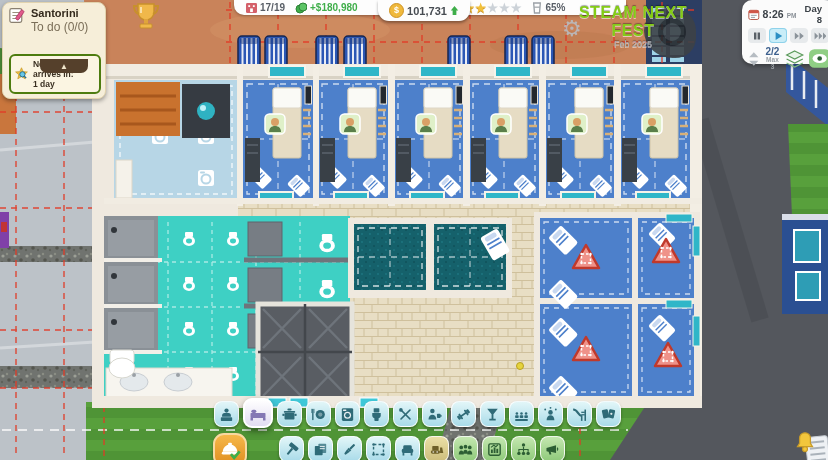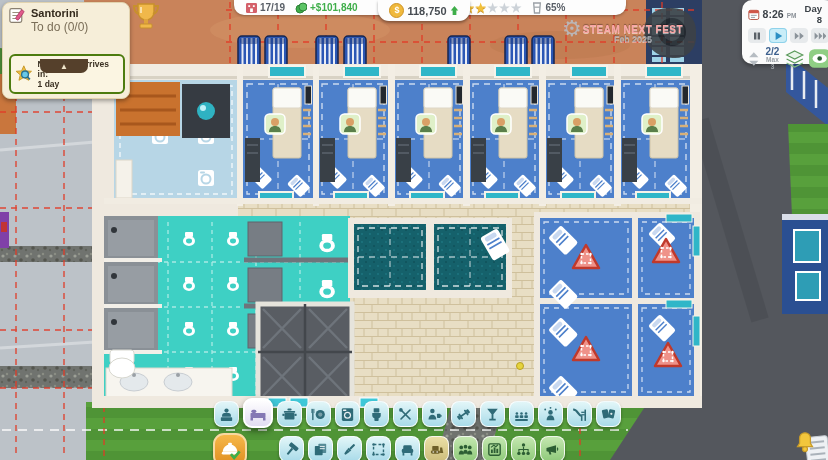--- a/index.html
+++ b/index.html
@@ -4,21 +4,21 @@
 <style>
   html,body{margin:0;padding:0;}
   body{
     position:relative;width:828px;height:460px;overflow:hidden;
     background:#54575d;font-family:"Liberation Sans",sans-serif;
     -webkit-font-smoothing:antialiased;
   }
   #world{position:absolute;left:0;top:0;}
   
   #objectives-panel{
-    position:absolute;left:2px;top:2px;width:128px;
+    position:absolute;left:2px;top:2px;width:104px;
     background:#f6eed9;border:1px solid #e2d3ae;border-radius:8px;
     box-shadow:0 2px 4px rgba(0,0,0,.35);padding:4px 4px 4px 6px;box-sizing:border-box;
   }
   .obj-head{display:flex;align-items:flex-start;gap:5px;}
   .obj-title{font-size:11px;font-weight:bold;color:#33291c;line-height:12px;}
   .obj-sub{font-size:12px;color:#7a6e58;margin-top:1px;}
   .obj-note{
     margin-top:20px;background:#fbf5e2;border:2px solid #4d7c0f;border-radius:6px;
     display:flex;align-items:center;gap:4px;padding:3px 3px;
   }
@@ -49,23 +49,22 @@
     display:flex;align-items:center;justify-content:center;gap:3px;
     font-size:11px;font-weight:bold;color:#474c52;
   }
   .coin{
     width:13px;height:13px;border-radius:50%;background:#f0b93c;border:1px solid #cf9425;
     color:#fff;font-size:9px;font-weight:bold;text-align:center;line-height:13px;flex:none;
   }
   
   #watermark{position:absolute;left:558px;top:4px;width:150px;text-align:center;pointer-events:none;}
   #watermark .wm1{
-    font-size:10px;font-weight:bold;color:#fca5a5;letter-spacing:.5px;
+    font-size:16px;font-weight:bold;color:#84cc16;letter-spacing:.5px;
     text-shadow:0 1px 0 rgba(255,255,255,.55),0 -1px 1px rgba(0,0,0,.35);
-    margin-top:20px;
   }
   #watermark .wm2{
     font-size:9px;font-weight:normal;color:#a9afb6;margin-top:-1px;
     text-shadow:0 1px 0 rgba(255,255,255,.55),0 -1px 1px rgba(0,0,0,.35);
   }
   #wm-gear{position:absolute;left:562px;top:16px;font-size:22px;color:#b9bfc6;opacity:.85;pointer-events:none;}
   #wm-logo{
     position:absolute;left:644px;top:8px;width:52px;height:50px;border-radius:45% 45% 40% 55%;
     background:#3d4247;opacity:.9;pointer-events:none;
   }
@@ -441,35 +440,35 @@
         <rect x="7.5" y="3.5" width="2" height="2" fill="#fff"></rect>
       <rect x="4.5" y="7" width="3" height="4" fill="#fff"></rect>
     </svg>
     <span>17/19</span>
   </div>
   <div class="hud-item hud-income">
     <svg width="12" height="12" viewBox="0 0 12 12">
       <circle cx="5" cy="7" r="4" fill="#3fae4a" stroke="#2c8236"></circle>
       <circle cx="8" cy="5" r="4" fill="#5cc465" stroke="#2c8236"></circle>
     </svg>
-    <span>+$101,840</span>
+    <span>+$180,980</span>
   </div>
   <div id="hud-spacer"></div>
   <div id="star-row"><span class="star-filled">★</span><span class="star-filled">★</span><span class="star-empty">★</span><span class="star-empty">★</span><span class="star-empty">★</span></div>
   <div class="hud-item">
     <svg width="10" height="12" viewBox="0 0 12 14">
       <path d="M2 1h8l-1 12H3z" fill="none" stroke="#9aa0a6" stroke-width="1.6"></path>
       <path d="M2.6 6h6.8" stroke="#9aa0a6" stroke-width="1.4"></path>
     </svg>
     <span>65%</span>
   </div>
 </div>
 <div id="money-pill">
   <span class="coin">$</span>
-  <span>118,750</span>
+  <span>101,731</span>
   <svg width="9" height="11" viewBox="0 0 12 14">
     <path d="M6 1l5 6H8.5v6h-5V7H1z" fill="#3fae4a"></path>
   </svg>
 </div>
 
 <div id="wm-logo"></div>
 <div id="wm-gear">⚙</div>
 <div id="watermark">
   <div class="wm1">STEAM NEXT FEST</div>
   <div class="wm2">Feb 2025</div>

